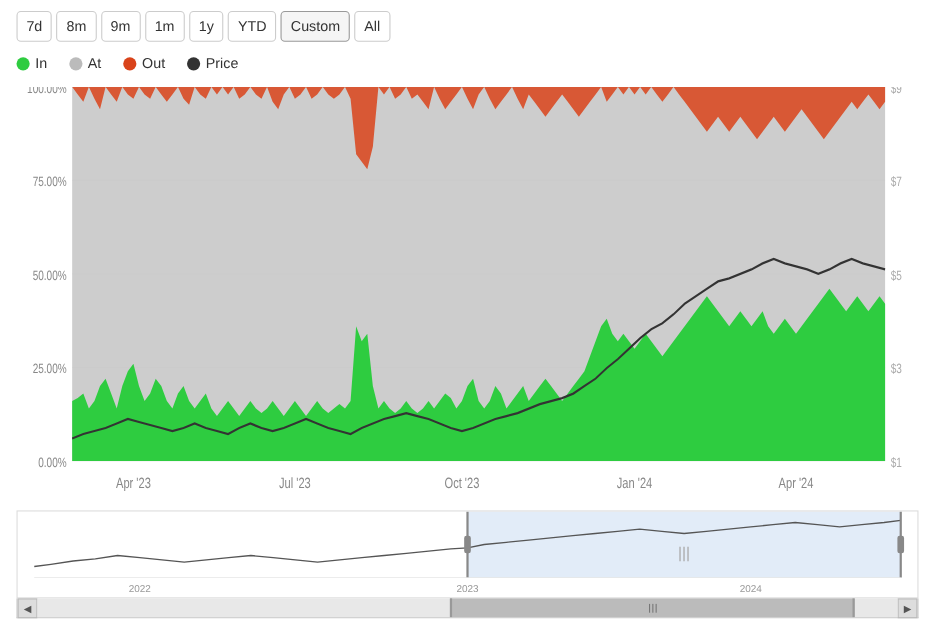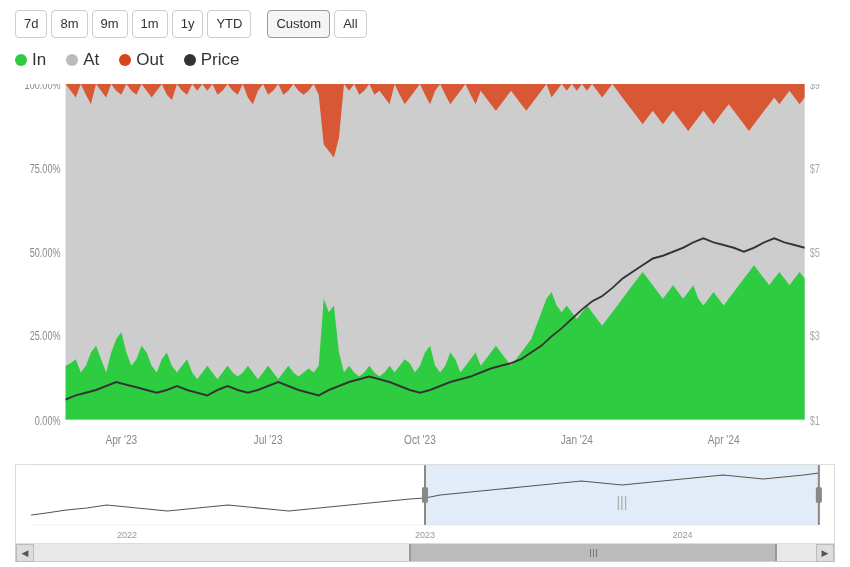--- a/index.html
+++ b/index.html
@@ -35,36 +35,35 @@
       background: #fff;
       font-size: 13px;
       color: #333;
       cursor: pointer;
       line-height: 1.4;
     }
 
     .time-btn.active {
       border-color: #999;
       background: #f5f5f5;
-      margin-left: 12px;
     }
 
     
     .legend {
       display: flex;
       gap: 20px;
       margin-bottom: 14px;
       align-items: center;
     }
 
     .legend-item {
       display: flex;
       align-items: center;
       gap: 5px;
-      font-size: 17px;
+      font-size: 13px;
       color: #333;
     }
 
     .legend-dot {
       width: 12px;
       height: 12px;
       border-radius: 50%;
     }
 
     

